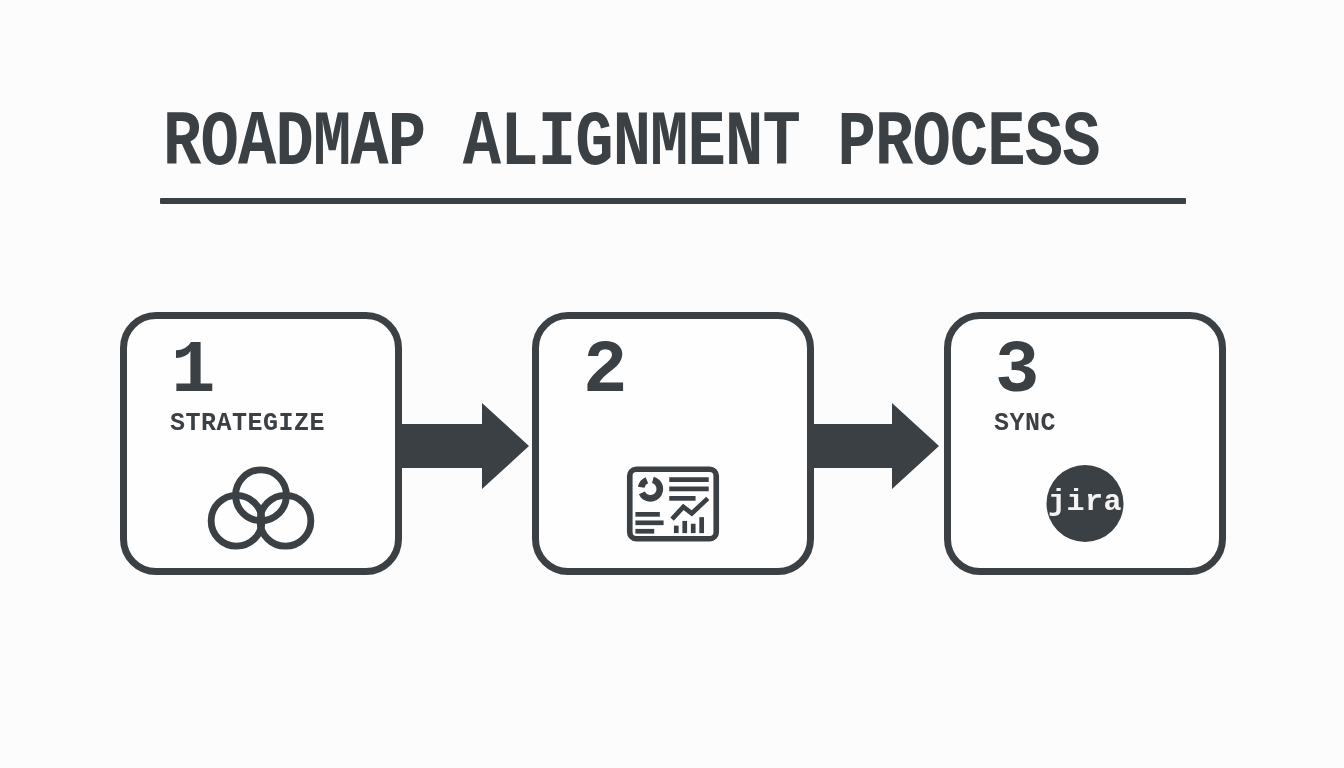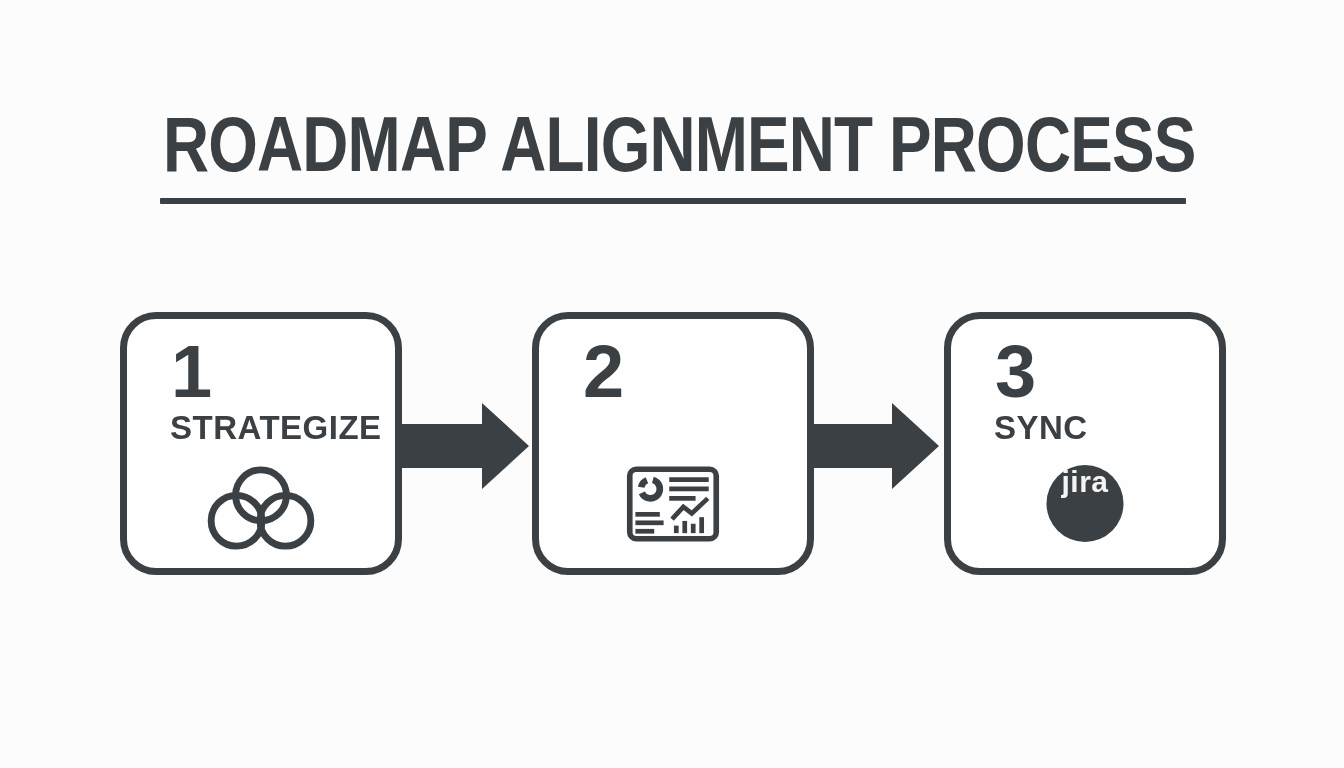--- a/index.html
+++ b/index.html
@@ -13,20 +13,21 @@
   body {
     background: var(--background);
     font-family: "Liberation Sans", "DejaVu Sans", sans-serif;
     color: var(--ink);
   }
   .canvas {
     position: relative;
     width: 1344px;
     height: 768px;
     background: var(--background);
+    font-family: Liberation Mono, monospace;
   }
   .title {
     position: absolute;
     left: 163px;
     top: 100px;
     font-size: 76px;
     font-weight: bold;
     letter-spacing: -1px;
     color: var(--ink);
     white-space: nowrap;
@@ -60,21 +61,21 @@
     top: 14px;
     font-size: 74px;
     font-weight: bold;
     line-height: 1.05;
     color: var(--ink);
   }
   .step-label {
     position: absolute;
     left: 43px;
     top: 90px;
-    font-size: 33px;
+    font-size: 25px;
     font-weight: bold;
     letter-spacing: 0.5px;
     color: var(--ink);
     white-space: nowrap;
   }
   .icon-wrap {
     position: absolute;
     left: 50%;
     transform: translateX(-50%);
     top: 146px;
@@ -90,21 +91,21 @@
     height: 92px;
   }
   .arrow-1 { left: 402px; }
   .arrow-2 { left: 812px; }
   .jira-badge {
     width: 77px;
     height: 77px;
     border-radius: 50%;
     background: var(--ink);
     display: flex;
-    align-items: flex-start;
+    align-items: center;
     justify-content: center;
   }
   .jira-badge span {
     color: var(--logo_text_color);
     font-size: 30px;
     font-weight: bold;
     letter-spacing: 0.5px;
     padding-bottom: 3px;
   }
   .stroke { fill: none; stroke: var(--ink); }

